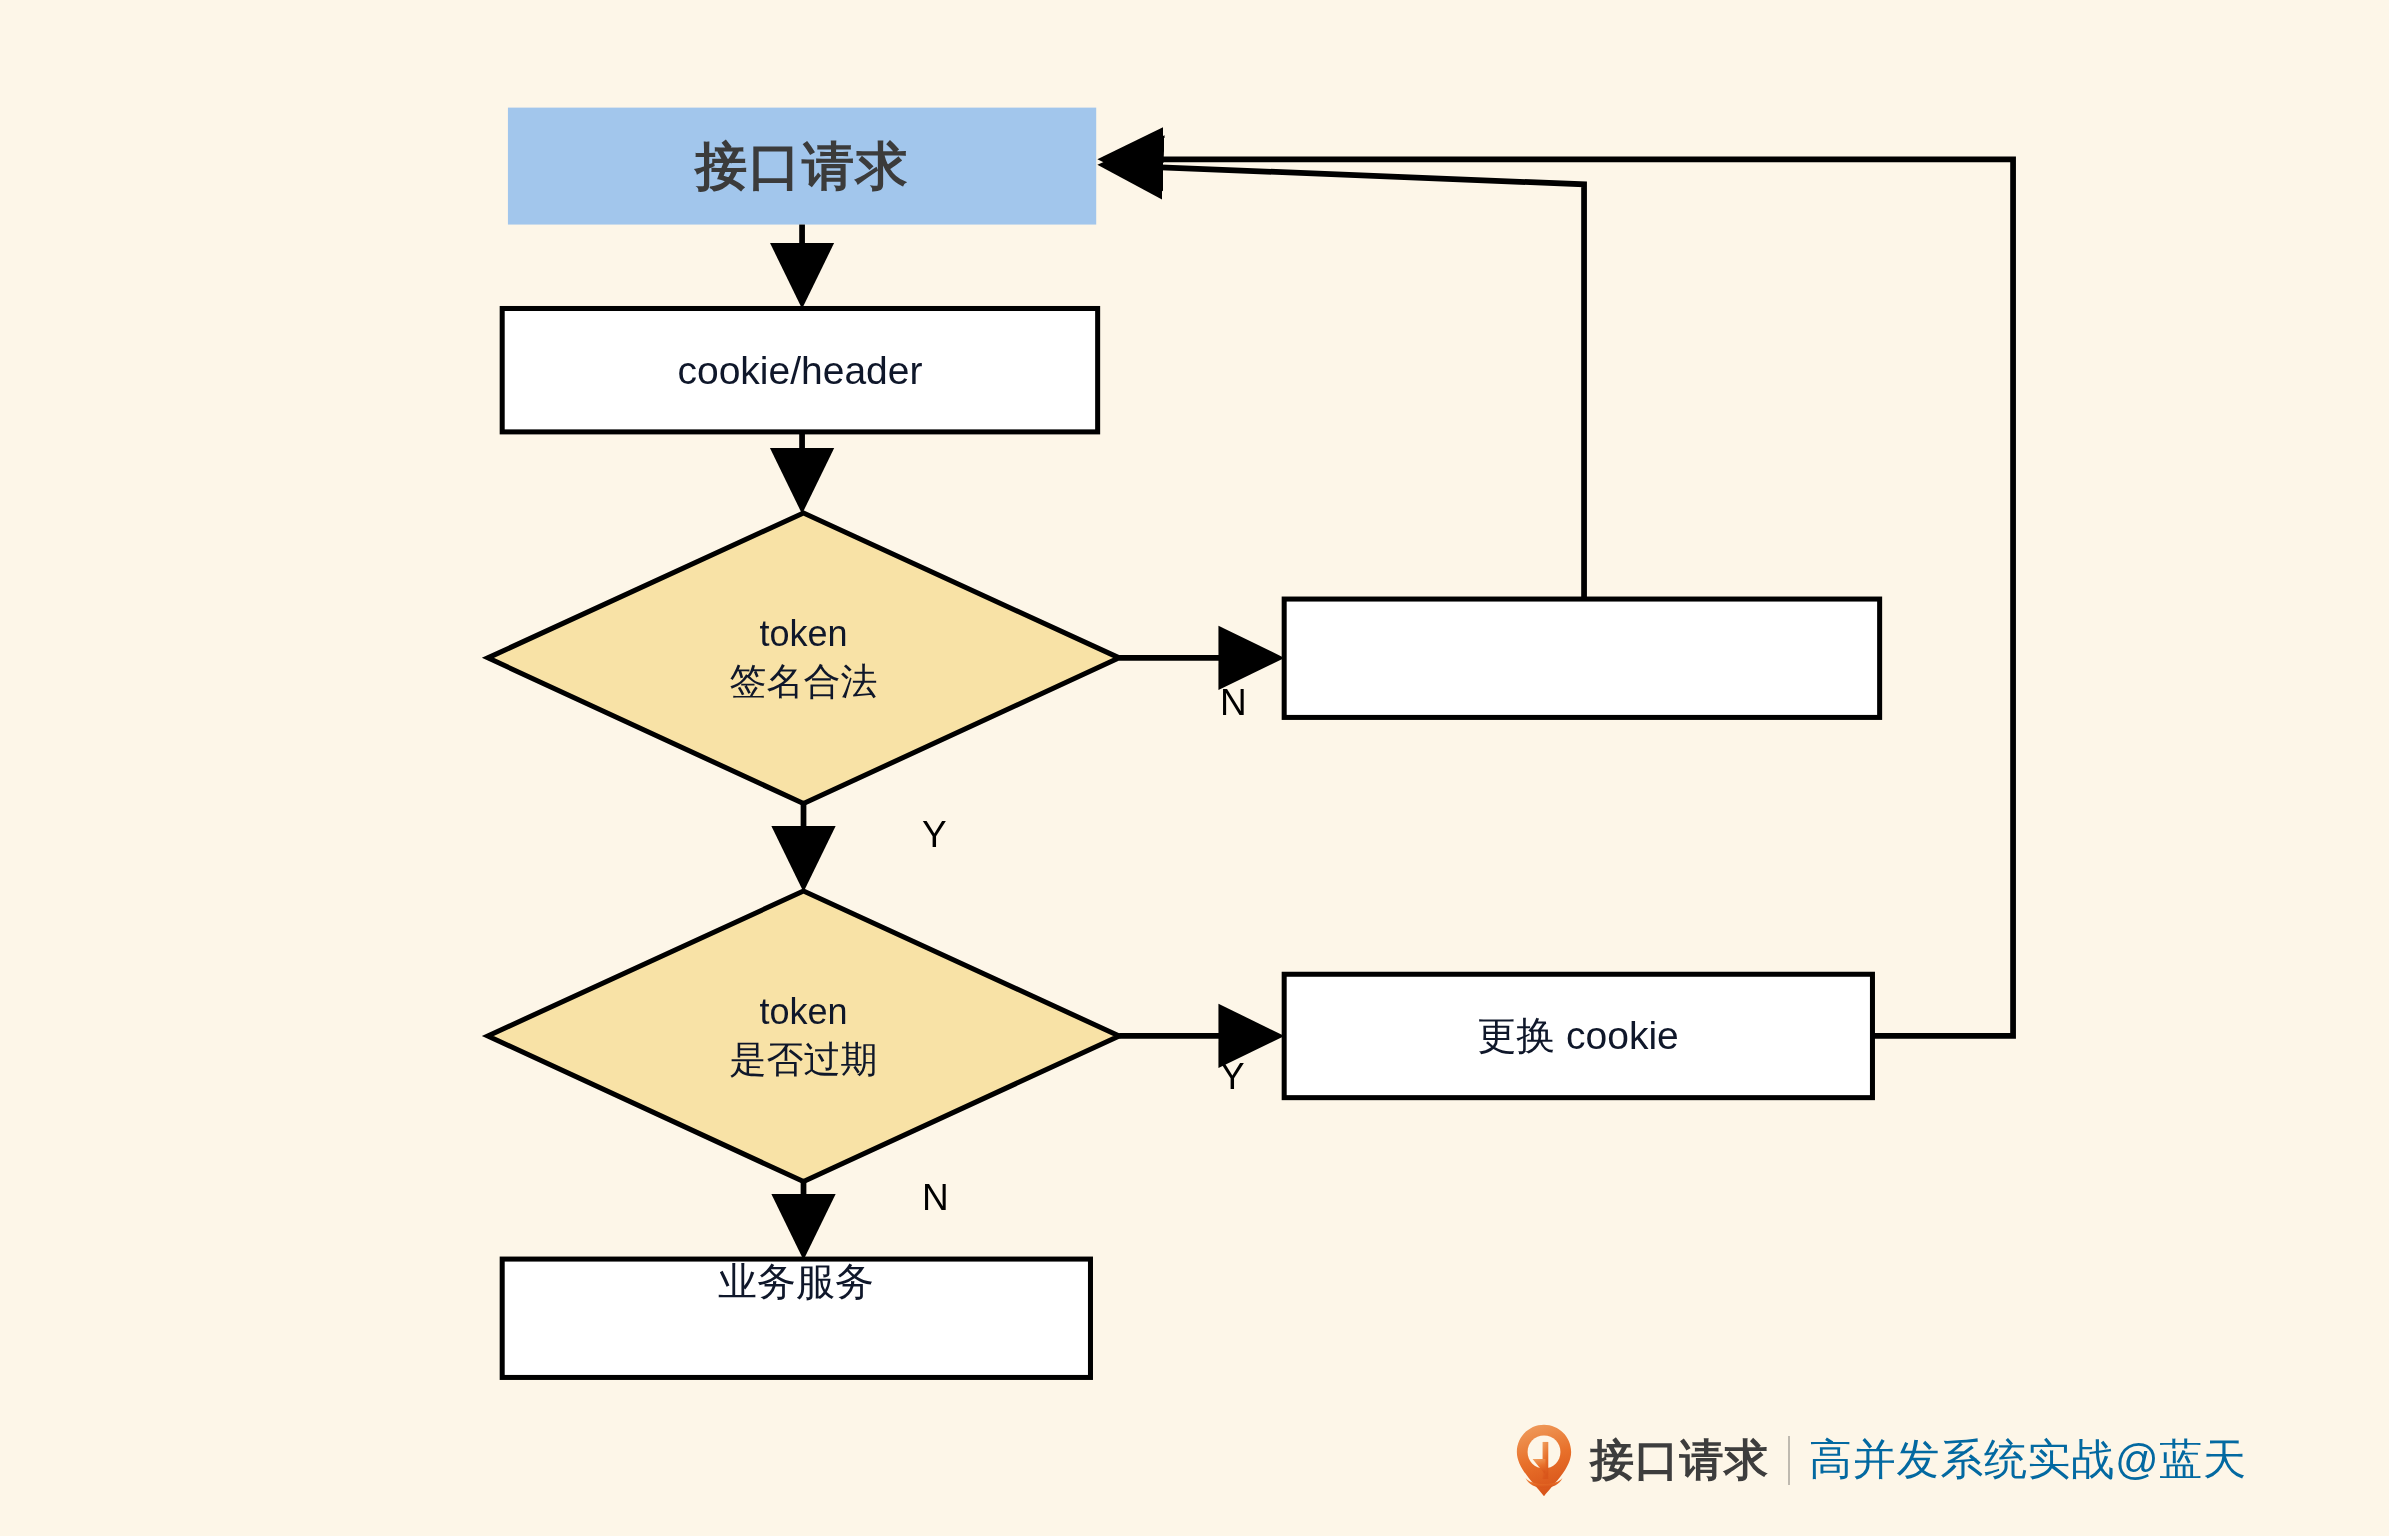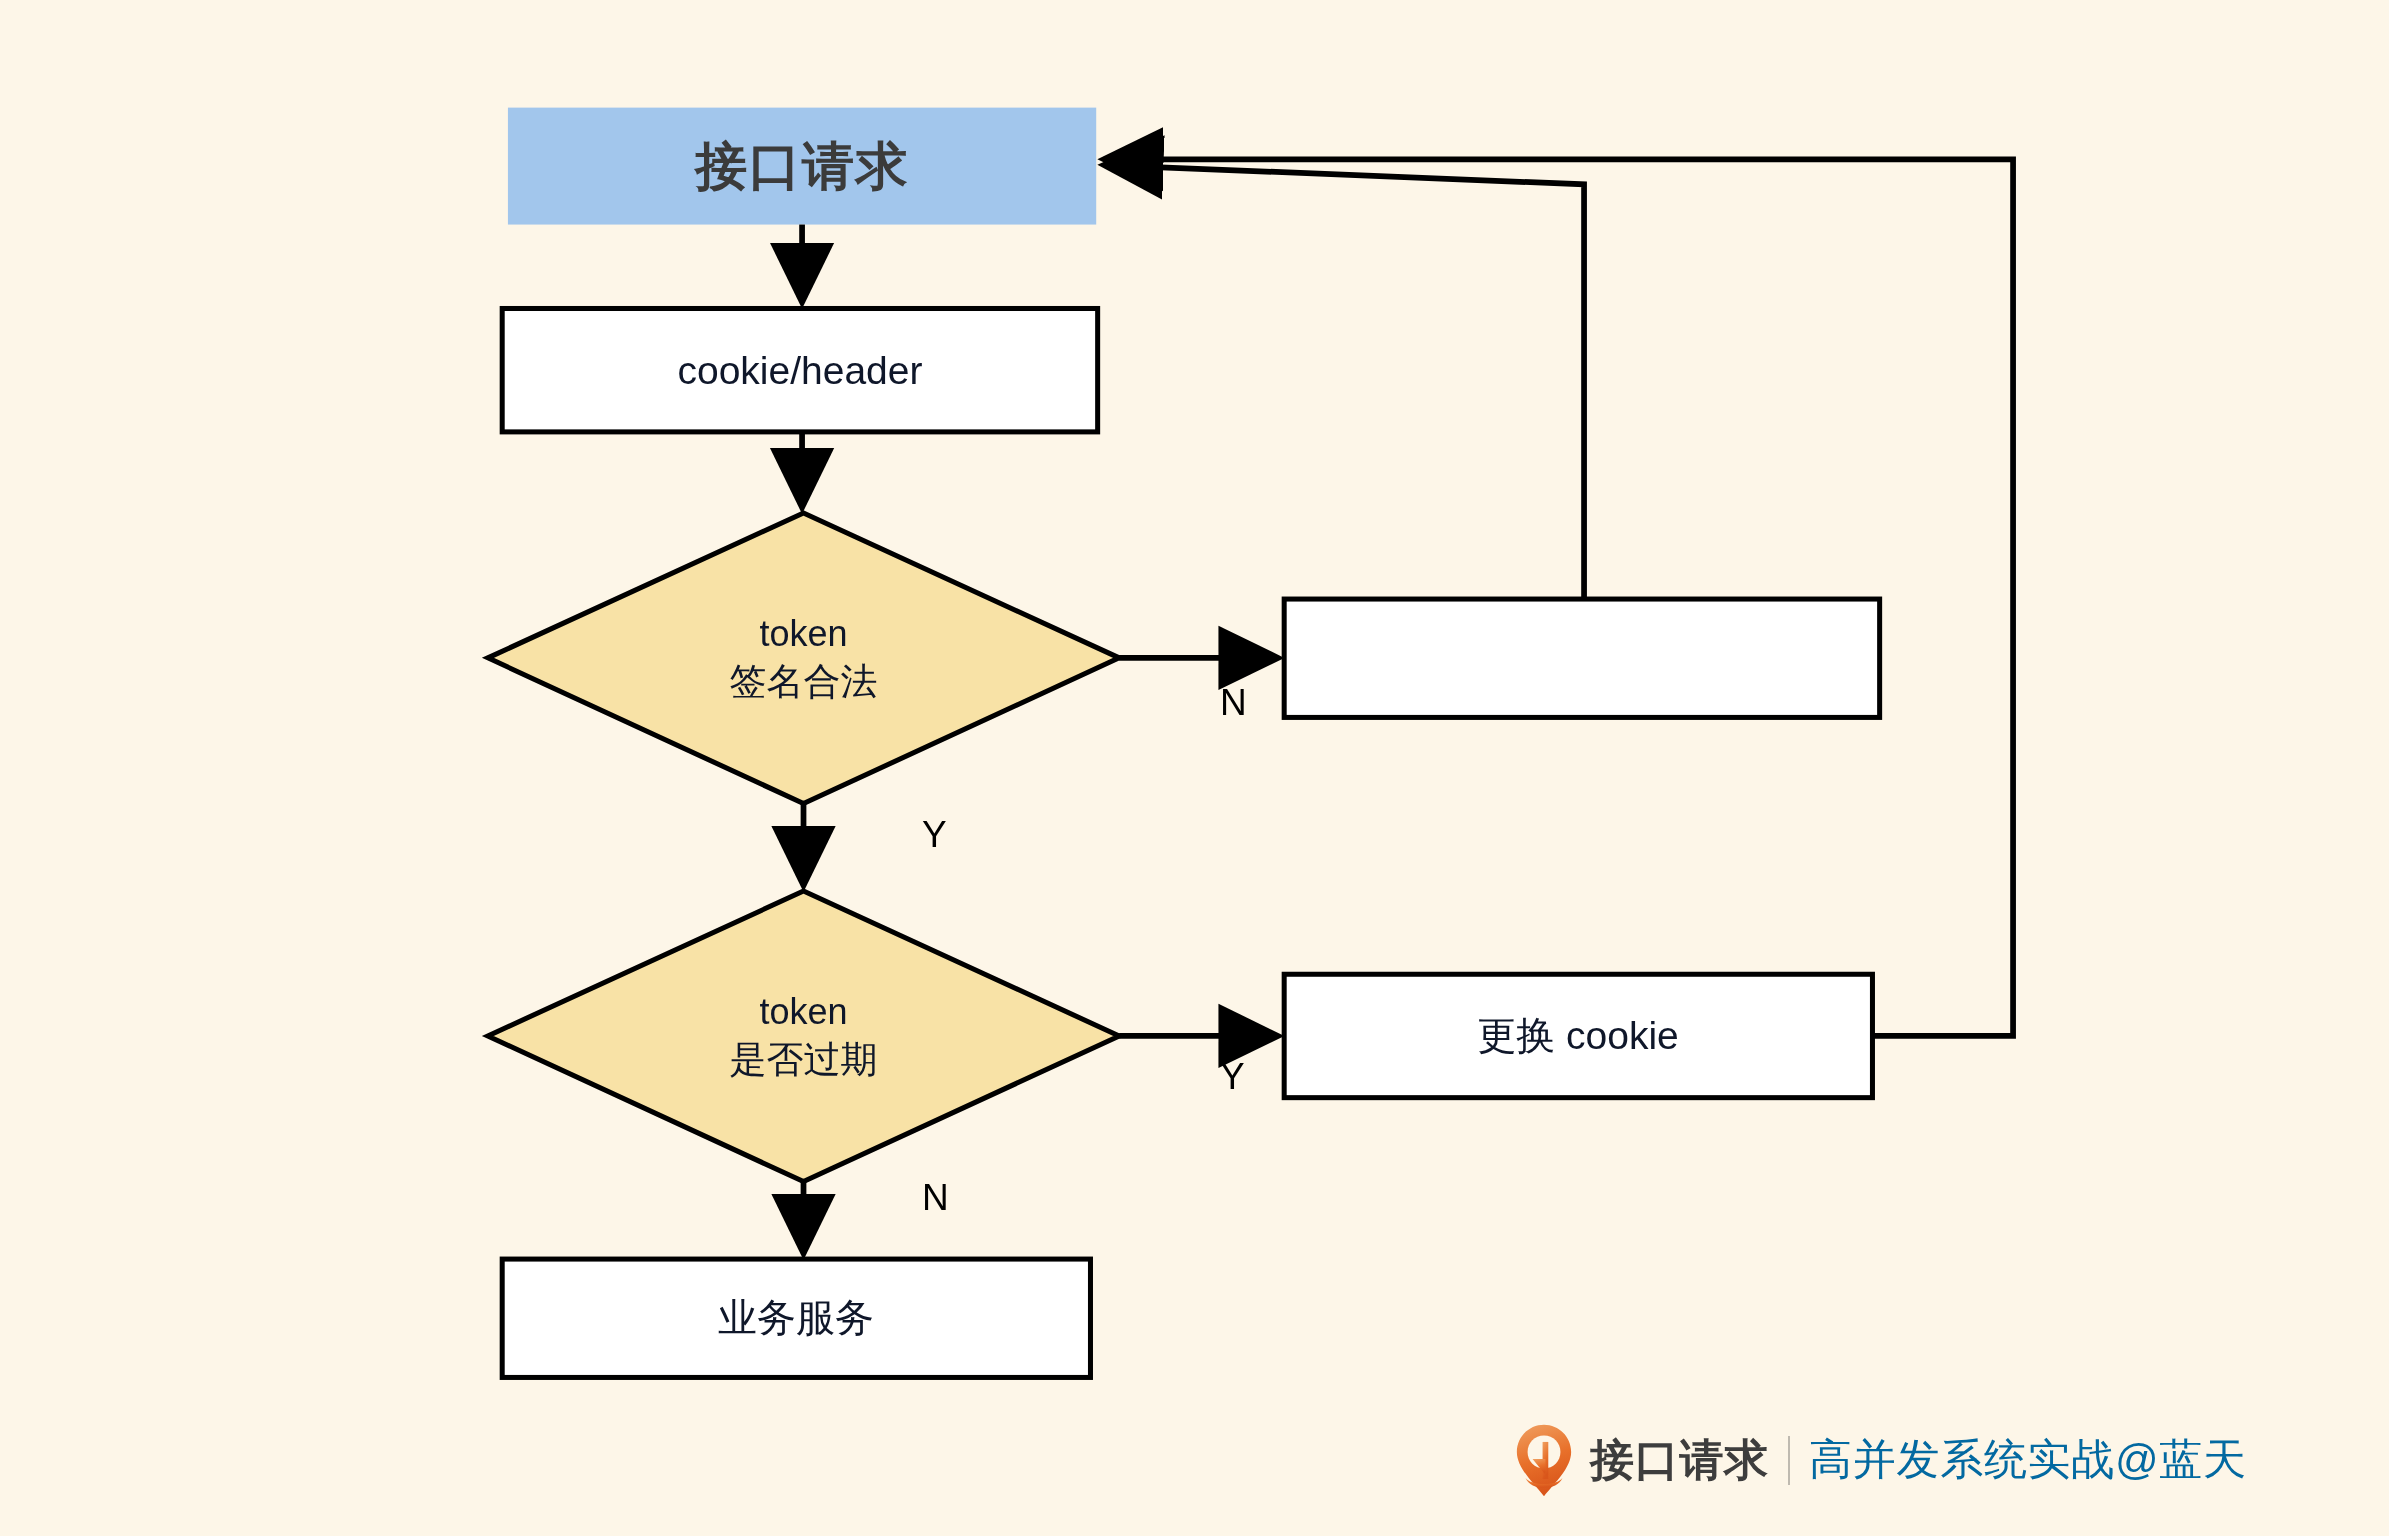--- a/index.html
+++ b/index.html
@@ -154,21 +154,21 @@
   </div>
 
 
   <div class="node-label lbl-diamond" style="left:488px; top:891px; width:631px; height:291px;">
     <span class="line-en">token</span>
     <span class="line-zh">是否过期</span>
   </div>
 
   <div class="node-label lbl-box" style="left:1284px; top:974px; width:588px; height:123px;">更换 cookie</div>
 
-  <div class="node-label lbl-box" style="left:502px; top:1259px; width:588px; height:118px;">业务服务</div>
+  <div class="node-label lbl-box" style="left:502px; top:1223px; width:588px; height:118px;">业务服务</div>
 
   <div class="edge-label" style="left:1220px; top:682px;">N</div>
 
   <div class="edge-label" style="left:922px; top:814px;">Y</div>
 
   <div class="edge-label" style="left:1220px; top:1056px;">Y</div>
 
   <div class="edge-label" style="left:922px; top:1177px;">N</div>
 
   <div id="footer">

